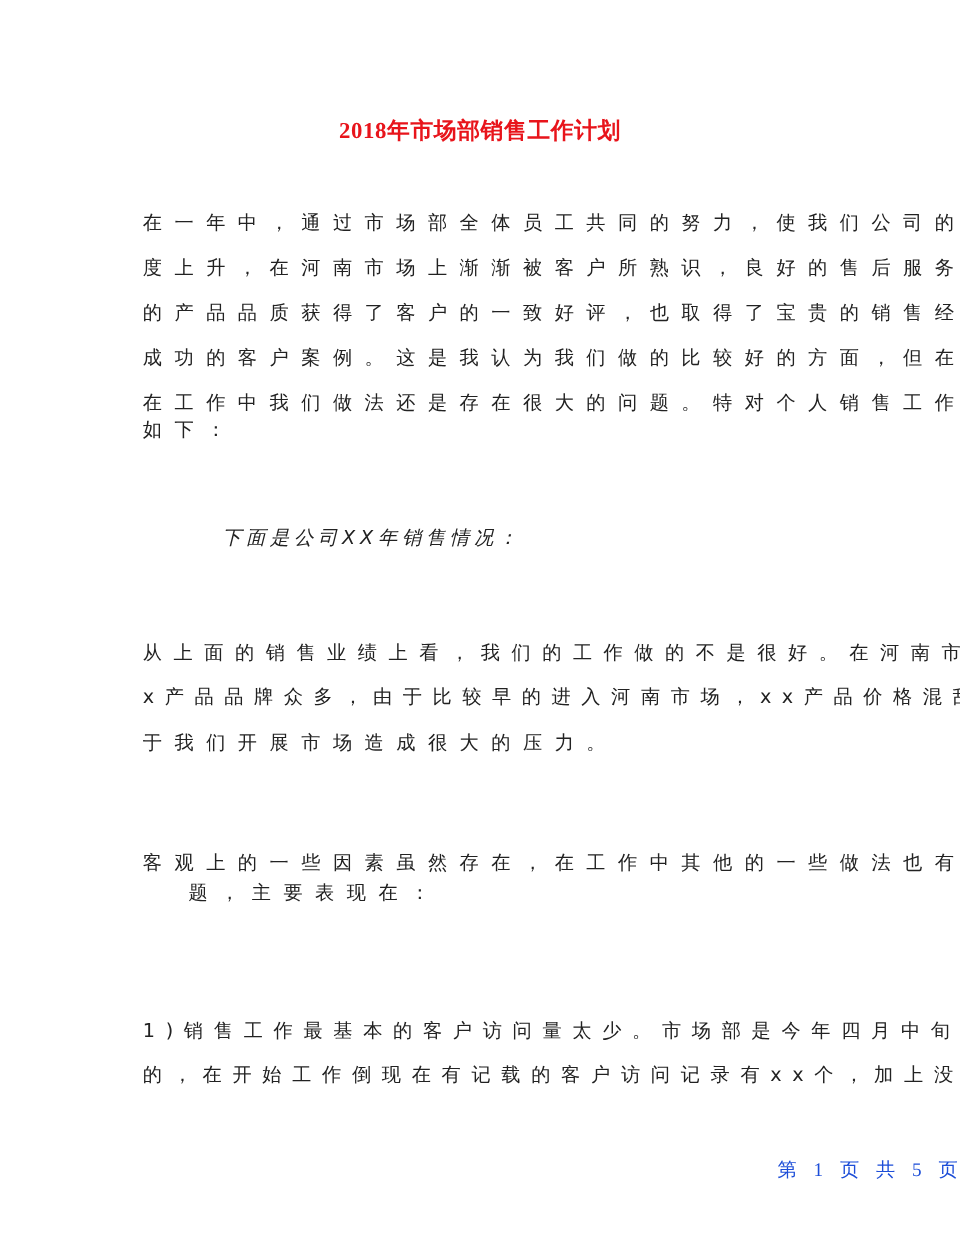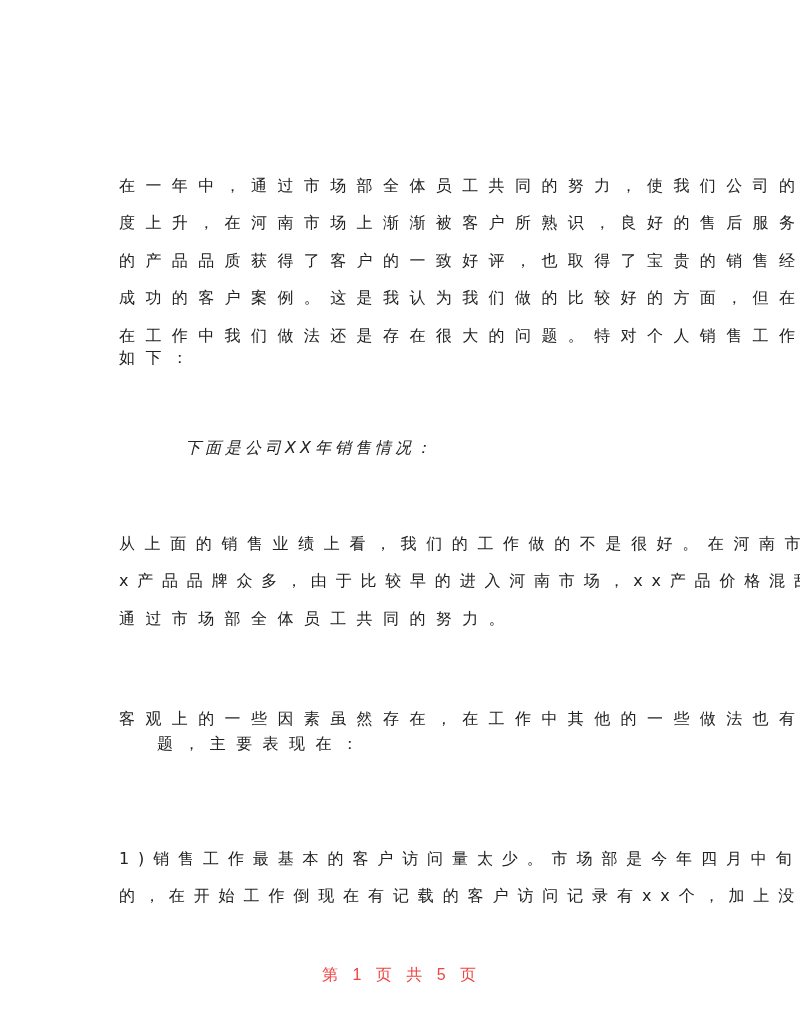--- a/index.html
+++ b/index.html
@@ -42,46 +42,47 @@
       font-family: "DejaVu Sans", "Liberation Sans", sans-serif;
       color: #222;
     }
     .line.indent {
       left: 185px;
     }
     .footer {
       position: absolute;
       left: 0; width: 800px;
       top: 965px;
-      text-align: center;
+      text-align: right;
       font-size: 16px;
-      color: #ef4444;
+      color: #1d4ed8;
       word-spacing: 6px;
       letter-spacing: 2px;
-      font-family: Liberation Sans, sans-serif;
+      font-family: Liberation Serif, serif;
     }
   </style>
 </head>
 <body>
 
 <div class="page">
 
+  <div class="title">2018年市场部销售工作计划</div>
 
   <div class="line" style="top:176px;">在一年中，通过市场部全体员工共同的努力，使我们公司的产品知名</div>
   <div class="line" style="top:213px;">度上升，在河南市场上渐渐被客户所熟识，良好的售后服务加上优良</div>
   <div class="line" style="top:251px;">的产品品质获得了客户的一致好评，也取得了宝贵的销售经验和一些</div>
   <div class="line" style="top:288px;">成功的客户案例。这是我认为我们做的比较好的方面，但在其他方面</div>
   <div class="line" style="top:326px;">在工作中我们做法还是存在很大的问题。特对个人销售工作计划分析</div>
   <div class="line" style="top:348px;">如下：</div>
 
   <div class="line indent" style="top:438px; letter-spacing:4px;font-style:italic;">下面是公司XX年销售情况：</div>
 
   <div class="line" style="top:534px; letter-spacing:9.6px;">从上面的销售业绩上看，我们的工作做的不是很好。在河南市场上，x</div>
   <div class="line" style="top:571px; letter-spacing:8.8px;">x产品品牌众多，由于比较早的进入河南市场，xx产品价格混乱，这对</div>
-  <div class="line" style="top:609px;">通过市场部全体员工共同的努力。</div>
+  <div class="line" style="top:609px;">于我们开展市场造成很大的压力。</div>
 
   <div class="line" style="top:709px;">客观上的一些因素虽然存在，在工作中其他的一些做法也有很大的问</div>
   <div class="line" style="top:734px;margin-left:38px;">题，主要表现在：</div>
 
   <div class="line" style="top:849px; letter-spacing:8.9px;">1)销售工作最基本的客户访问量太少。市场部是今年四月中旬开始工作</div>
   <div class="line" style="top:886px; letter-spacing:8.9px;">的，在开始工作倒现在有记载的客户访问记录有xx个，加上没有记录</div>
 
   <div class="footer">第 1 页 共 5 页</div>
 
 </div>

